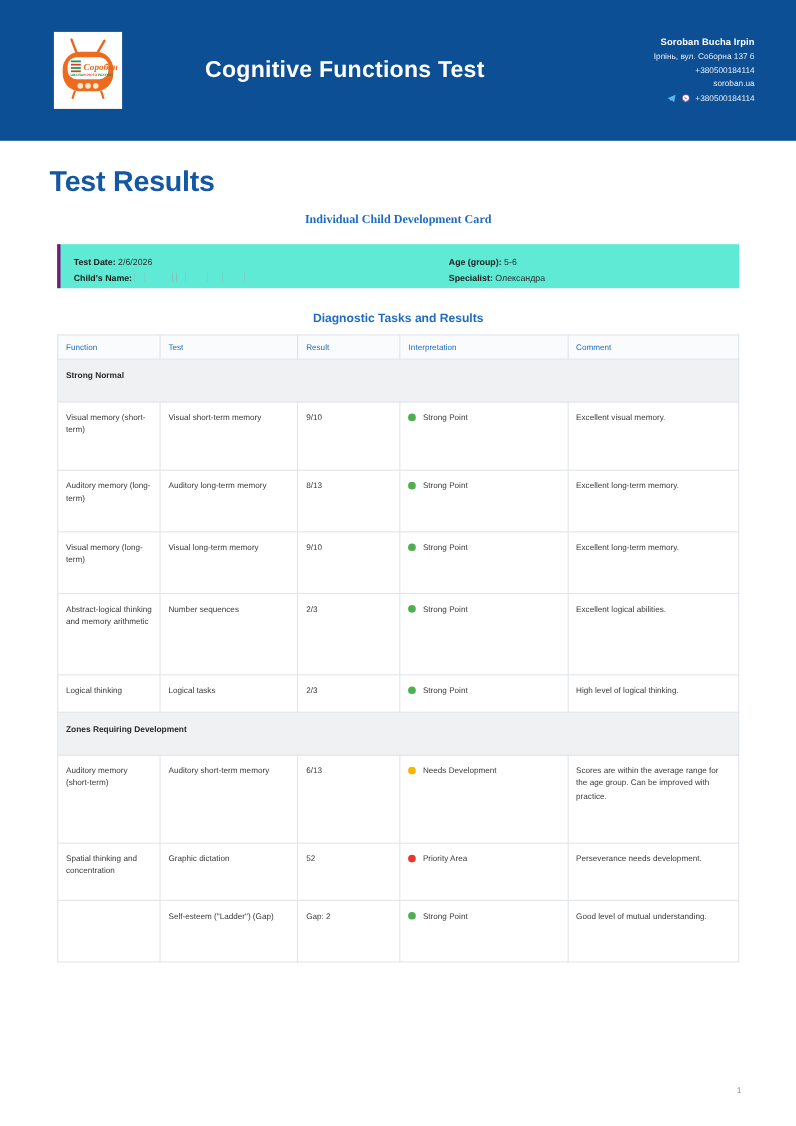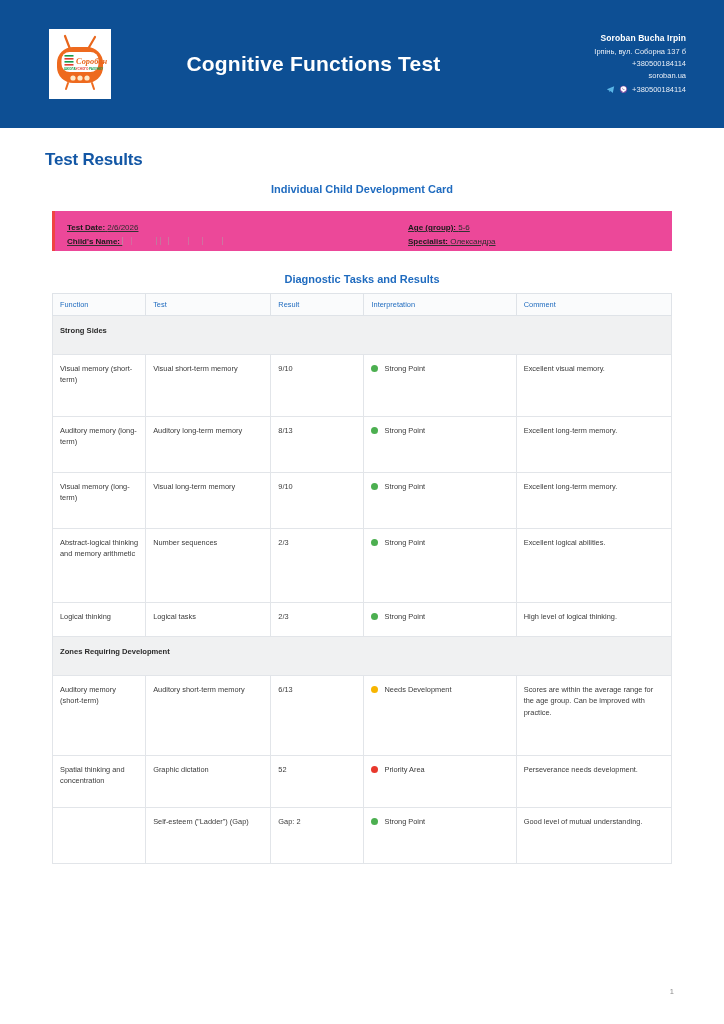--- a/index.html
+++ b/index.html
@@ -71,43 +71,43 @@
   }
   .ico { display:inline-block; vertical-align:middle; }
 
   
   .page {
     padding: 0 27px;
     box-sizing: border-box;
   }
   .page-title {
     color: #1357a5;
-    font-size: 17px;
+    font-size: 26px;
     font-weight: bold;
     margin: 22px 0 0 18px;
     letter-spacing: -0.2px;
   }
   .subtitle {
     text-align: center;
     color: #1f6bbf;
     font-size: 11px;
     font-weight: bold;
     margin: 13px 0 0 0;
+    font-family: Liberation Serif, serif;
   }
 
   
   .info-card {
     margin: 16px 25px 0 25px;
-    background: #ec4899;
-    border-left: 3px solid #ef4444;
+    background: #5eead4;
+    border-left: 3px solid #701a75;
     padding: 10px 14px 12px 12px;
     display: flex;
     box-sizing: border-box;
     height: 40px;
-    text-decoration: underline;
   }
   .info-col { font-size: 8px; line-height: 1.72; color: #2d2d2d; }
   .info-col.left  { width: 300px; }
   .info-col.right { flex: 1 1 auto; margin-left: 41px; }
   .info-col b { font-weight: bold; color: #1b1b1b; }
   .redacted {
     display: inline-block;
     width: 105px;
     height: 8px;
     vertical-align: -1px;
@@ -290,21 +290,21 @@
         <tr id="header-row">
             <th>Function</th>
             <th>Test</th>
             <th>Result</th>
             <th>Interpretation</th>
             <th>Comment</th>
           </tr>
       </thead>
       <tbody id="table-body">
           <tr class="group-row">
-            <td colspan="5">Strong Sides</td>
+            <td colspan="5">Strong Normal</td>
           </tr>
           <tr style="height: 62px;">
             <td>Visual memory (short-term)</td>
             <td>Visual short-term memory</td>
             <td>9/10</td>
             <td><span class="dot" style="background: rgb(76, 175, 80);"></span><span>Strong Point</span></td>
             <td>Excellent visual memory.</td>
           </tr>
           <tr style="height: 56px;">
             <td>Auditory memory (long-term)</td>

